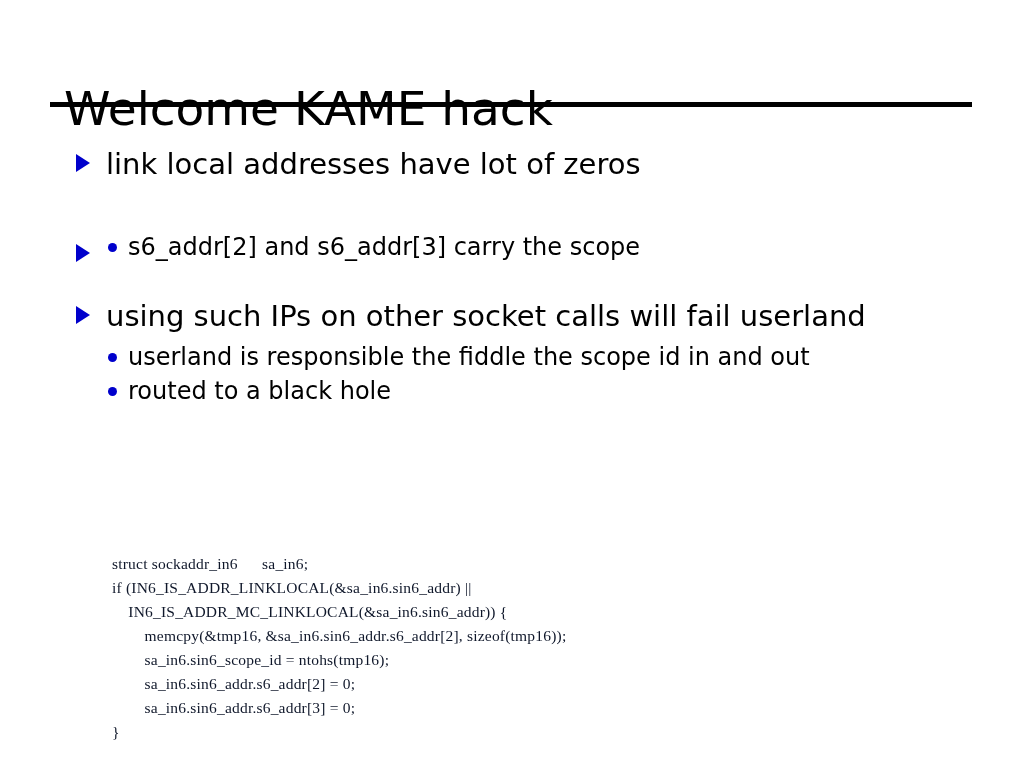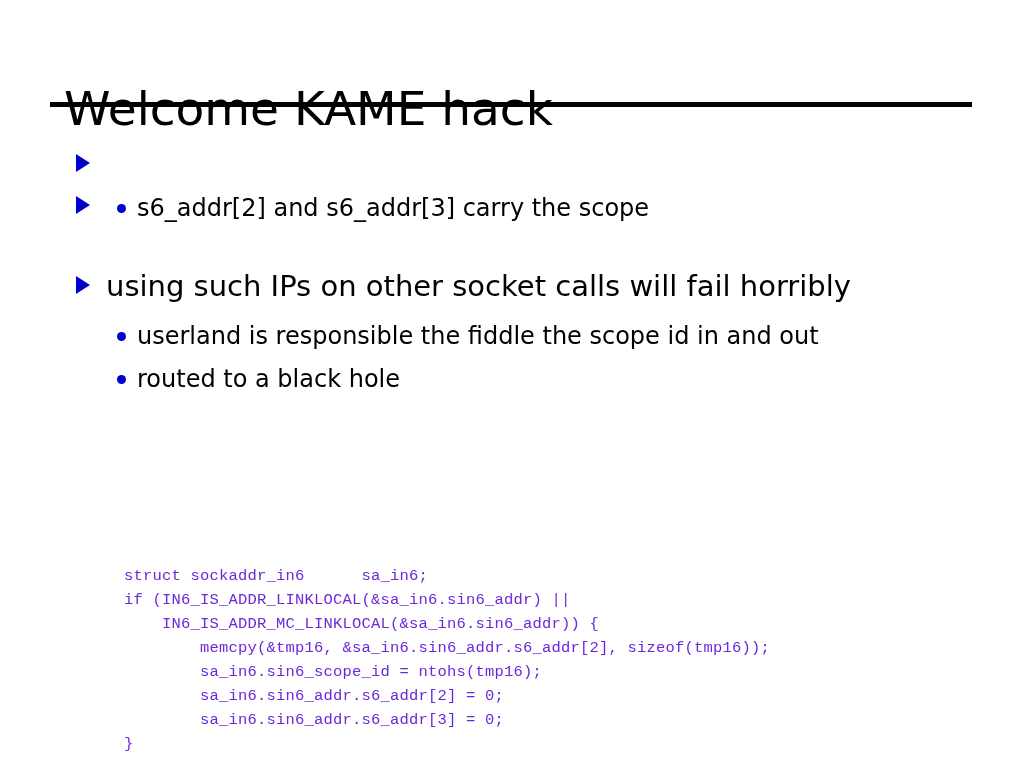--- a/index.html
+++ b/index.html
@@ -60,21 +60,21 @@
     top: 14px;
     width: 0;
     height: 0;
     border-style: solid;
     border-width: 9px 0 9px 14px;
     border-color: transparent transparent transparent #0000cc;
   }
 
   .lvl2 {
     position: relative;
-    margin: 9px;
+    margin: 0;
     padding: 0 40px 0 128px;
     font-size: 24px;
     line-height: 34px;
     color: #000000;
   }
   .lvl2 .dot {
     position: absolute;
     left: 108px;
     top: 13px;
     width: 9px;
@@ -84,60 +84,61 @@
   }
 
   .gap-lg { height: 42px; }
   .gap-md { height: 28px; }
 
   
   .code {
     position: absolute;
     left: 112px;
     top: 552px;
-    margin: 12px;
-    font-family: Liberation Mono, monospace;
+    margin: 0;
+    font-family: Liberation Serif, serif;
     font-size: 15.5px;
     line-height: 24px;
-    color: #6d28d9;
+    color: #0f172a;
     white-space: pre;
     letter-spacing: 0.2px;
   }
 </style>
 </head>
 <body>
 
 <div class="slide">
 
   <h1 class="title">Welcome KAME hack</h1>
 
   <div class="title-rule"></div>
 
   <div class="body">
 
     <p class="lvl1">
       <span class="tri"></span>
+      <span>link local addresses have lot of zeros</span>
     </p>
 
     <div class="gap-lg"></div>
 
     <p class="lvl1">
       <span class="tri"></span>
     </p>
 
     <p class="lvl2">
       <span class="dot"></span>
       <span>s6_addr[2] and s6_addr[3] carry the scope</span>
     </p>
 
     <div class="gap-md"></div>
 
     <p class="lvl1">
       <span class="tri"></span>
-      <span>using such IPs on other socket calls will fail horribly</span>
+      <span>using such IPs on other socket calls will fail userland</span>
     </p>
 
     <p class="lvl2">
       <span class="dot"></span>
       <span>userland is responsible the fiddle the scope id in and out</span>
     </p>
 
     <p class="lvl2">
       <span class="dot"></span>
       <span>routed to a black hole</span>

